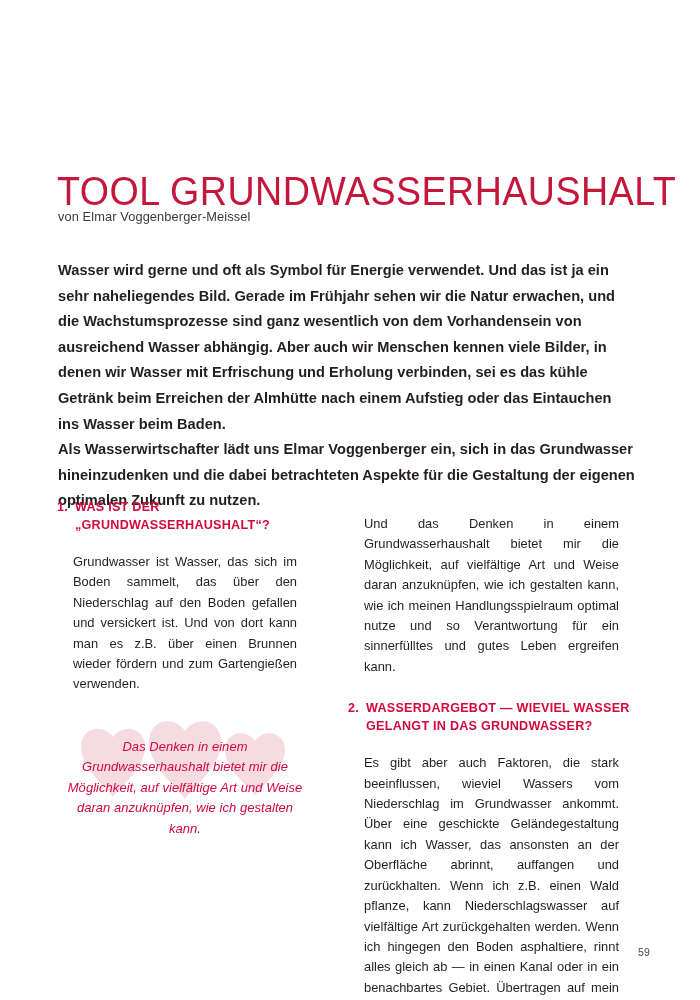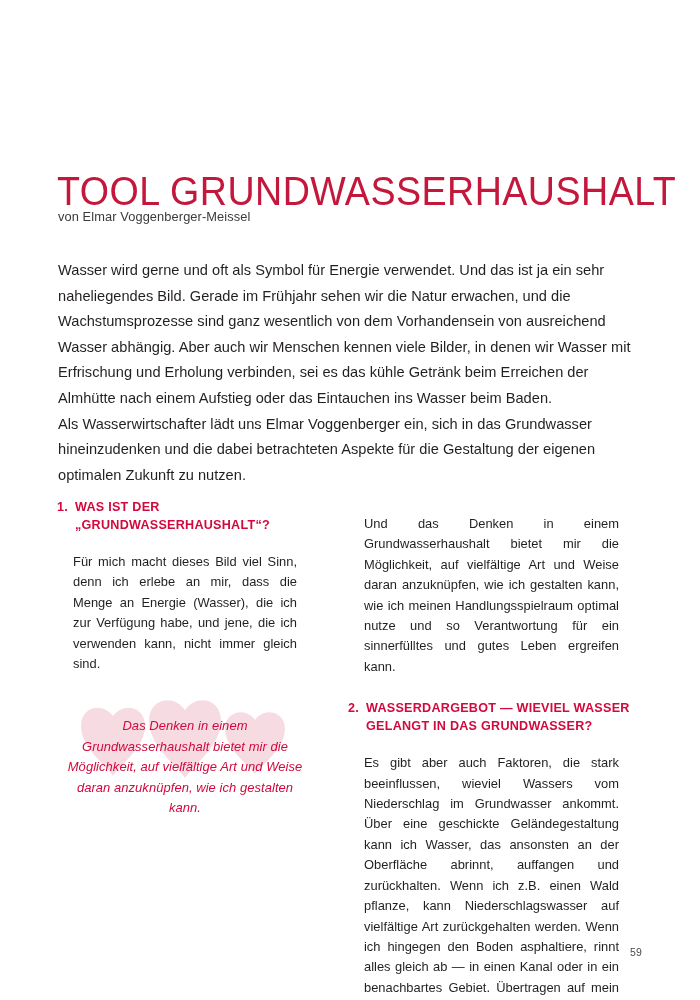--- a/index.html
+++ b/index.html
@@ -59,21 +59,21 @@
     position: absolute;
     left: 58px;
     top: 258px;
     width: 578px;
     font-size: 14.6px;
     line-height: 25.6px;
     color: #231f20;
     text-align: left;
     letter-spacing: 0.02px;
   }
-  .intro p { margin: 0; }
+  .intro p { margin: 0; font-weight: bold; }
   .intro p + p { margin-top: 0; }
 
   
   .col {
     position: absolute;
     top: 498px;
   }
   .col-left {
     left: 57px;
     width: 256px;
@@ -136,21 +136,21 @@
     font-size: 13.4px;
     line-height: 20.5px;
     font-family: "Liberation Sans Narrow", "Liberation Sans", sans-serif;
     letter-spacing: 0.05px;
     transform: scaleX(0.97);
   }
 
   
   .page-number {
     position: absolute;
-    right: 58px;
+    right: 50px;
     top: 946px;
     font-size: 10.5px;
     color: #4a4a4c;
     letter-spacing: 0.2px;
   }
 </style>
 </head>
 <body>
 
 <div class="page">
@@ -165,21 +165,21 @@
   </div>
 
   <div class="col col-left">
 
     <div class="sec-head">
       <span class="num">1.</span>
       <span class="txt">WAS IST DER „GRUNDWASSERHAUSHALT“?</span>
     </div>
 
     <div class="body-text">
-      <p>Für mich macht dieses Bild viel Sinn, denn ich erlebe an mir, dass die Menge an Energie (Wasser), die ich zur Verfügung habe, und jene, die ich verwenden kann, nicht immer gleich sind.</p>
+      <p>Grundwasser ist Wasser, das sich im Boden sammelt, das über den Niederschlag auf den Boden gefallen und versickert ist. Und von dort kann man es z.B. über einen Brunnen wieder fördern und zum Gartengießen verwenden.</p>
     </div>
 
     <div class="pullquote-wrap">
       <svg class="hearts" viewBox="0 0 256 118">
         <g fill="#e88ba0">
           <path d="M56 16 C46 2, 24 6, 24 26 C24 48, 50 66, 56 76 C62 66, 88 48, 88 26 C88 6, 66 2, 56 16 Z"></path>
           <path d="M128 10 C117 -6, 92 -2, 92 21 C92 46, 121 67, 128 78 C135 67, 164 46, 164 21 C164 -2, 139 -6, 128 10 Z"></path>
           <path d="M198 20 C189 7, 168 11, 168 29 C168 49, 192 65, 198 74 C204 65, 228 49, 228 29 C228 11, 207 7, 198 20 Z"></path>
         </g>
       </svg>

